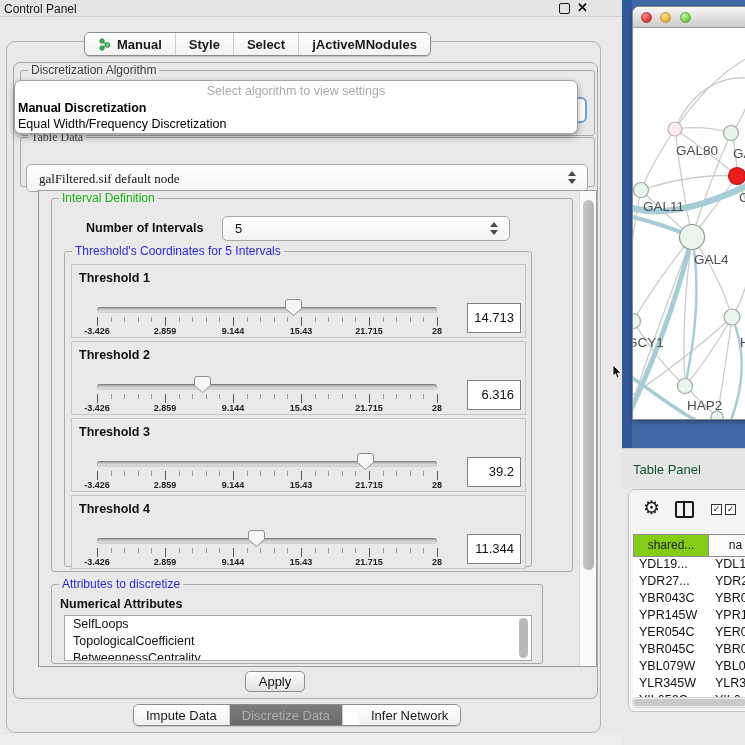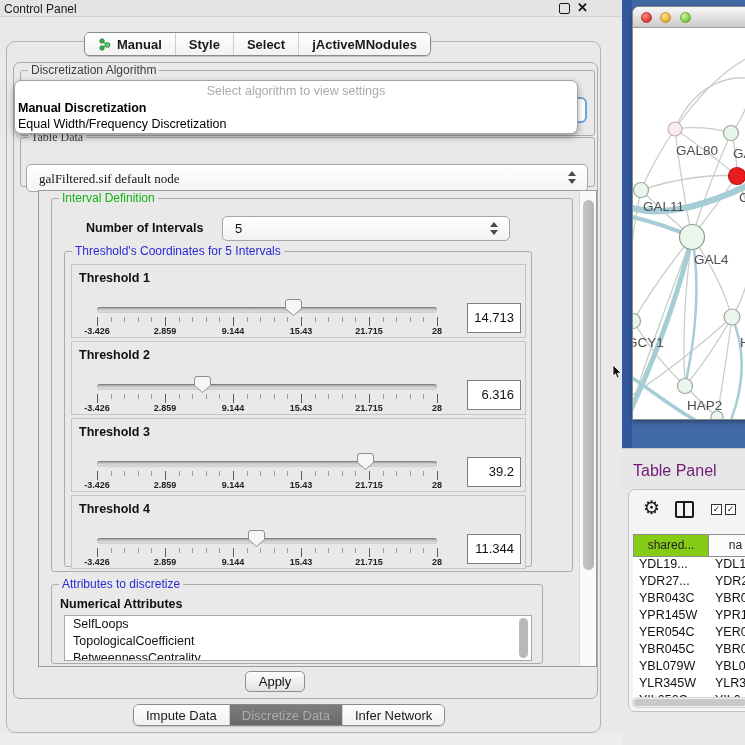--- a/index.html
+++ b/index.html
@@ -74,37 +74,37 @@
   .attr-grp { left:12px; top:393px; width:492px; height:80px; }
   .attr-sub { position:absolute; left:8px; top:12px; font-size:12.5px; font-weight:bold; color:#111; }
   .attr-list { position:absolute; left:12px; top:30px; width:468px; height:46px; background:#fff; border:1px solid #A8A8A8; overflow:hidden; }
   .attr-item { font-size:12.5px; color:#111; padding:1px 0 1px 8px; line-height:15px; }
   .attr-vsb { position:absolute; right:3px; top:2px; width:9px; height:40px; background:#B9B9B9; border-radius:5px; }
 
   .apply-btn { position:absolute; left:245px; top:671px; width:60px; height:21px; background:linear-gradient(#FDFDFD,#E2E2E2); border:1px solid #8E8E8E; border-radius:5px; font-size:13px; color:#111; text-align:center; line-height:19px; }
 
   .btabbar { position:absolute; left:133px; top:704px; height:22px; display:flex; border:1px solid #8A8A8A; border-radius:6px; overflow:hidden; background:#FDFDFD; box-shadow:0 1px 1px rgba(0,0,0,.15); }
   .btabseg { display:flex; align-items:center; padding:0 12px; font-size:13px; font-weight:normal; color:#1a1a1a; background:linear-gradient(#FEFEFE,#F0F0F0); border-right:1px solid #CECECE; }
-  .btabseg:last-child { border-right:none; }
+  .btabseg:last-child { border-right:none;margin-left:16px; }
   .btabseg.sel { background:linear-gradient(#7E7E7E,#686868); color:#ACACAC; }
 
   
   #right-panel { position:absolute; left:622px; top:0; width:123px; height:745px; background:#E9E9E9; overflow:hidden; }
   .net-desk { position:absolute; left:0; top:0; width:123px; height:448px; background:#4169A6; }
   .net-desk-strip { position:absolute; left:0; top:0; width:10px; height:448px; background:#32579B; }
   .mac-win { position:absolute; left:10px; top:6px; width:118px; height:414px; border:1px solid #8A8A8A; border-radius:7px 7px 0 0; background:#fff; overflow:hidden; box-shadow:1px 2px 5px rgba(0,0,0,.35); }
   .mac-titlebar { position:absolute; left:0; top:0; width:100%; height:21px; background:linear-gradient(#F8F8F8,#CBCBCB); border-bottom:1px solid #9B9B9B; }
   .light { position:absolute; top:5px; width:11px; height:11px; border-radius:50%; }
   .light.red { left:8px; background:radial-gradient(circle at 35% 30%, #FF8F85, #E2453E 60%, #9E211B); border:.5px solid #B03A33; }
   .light.yel { left:27px; background:radial-gradient(circle at 35% 30%, #FFE49A, #EFB438 60%, #B07B16); border:.5px solid #C29231; }
   .light.grn { left:47px; background:radial-gradient(circle at 35% 30%, #CFF6A8, #7FD348 60%, #4E9421); border:.5px solid #6AA83C; }
   .net-canvas { position:absolute; left:0; top:21px; width:118px; height:392px; background:#fff; }
 
   .tp-bar { position:absolute; left:0; top:448px; width:123px; height:41px; background:#E6E6E6; border-top:1px solid #C9C9C9; }
-  .tp-title { position:absolute; left:11px; top:13px; font-size:16px; color:#701a75; }
+  .tp-title { position:absolute; left:11px; top:13px; font-size:13px; color:#14532d; }
   .tp-card { position:absolute; left:6px; top:489px; width:130px; height:223px; background:#F4F4F4; border:1px solid #C2C2C2; border-radius:7px; }
   .gear { position:absolute; left:14px; top:6px; font-size:19px; color:#1a1a1a; }
   .split-ico { position:absolute; left:46px; top:11px; width:19px; height:17px; border:2px solid #1a1a1a; border-radius:2px; }
   .split-ico::after { content:""; position:absolute; left:6px; top:0; width:2px; height:13px; background:#1a1a1a; }
   .chk { position:absolute; top:14px; width:11px; height:11px; border:1.4px solid #333; font-size:9px; line-height:9px; text-align:center; color:#222; background:#fff; }
   .chk.c1 { left:82px; } .chk.c2 { left:96px; }
   .thead { position:absolute; left:4px; top:44px; height:23px; }
   .hc1 { position:absolute; left:0; top:0; width:76px; height:23px; background:#84cc16; border:1px solid #8F8F8F; font-size:12px; color:#222; text-align:center; line-height:21px; }
   .hc2 { position:absolute; left:76px; top:0; width:54px; height:23px; background:#FBFBFB; border:1px solid #8F8F8F; border-left:none; font-size:12px; color:#222; text-align:center; line-height:21px; }
   .tbody { position:absolute; left:4px; top:67px; width:126px; height:141px; overflow:hidden; background:#fff; }

